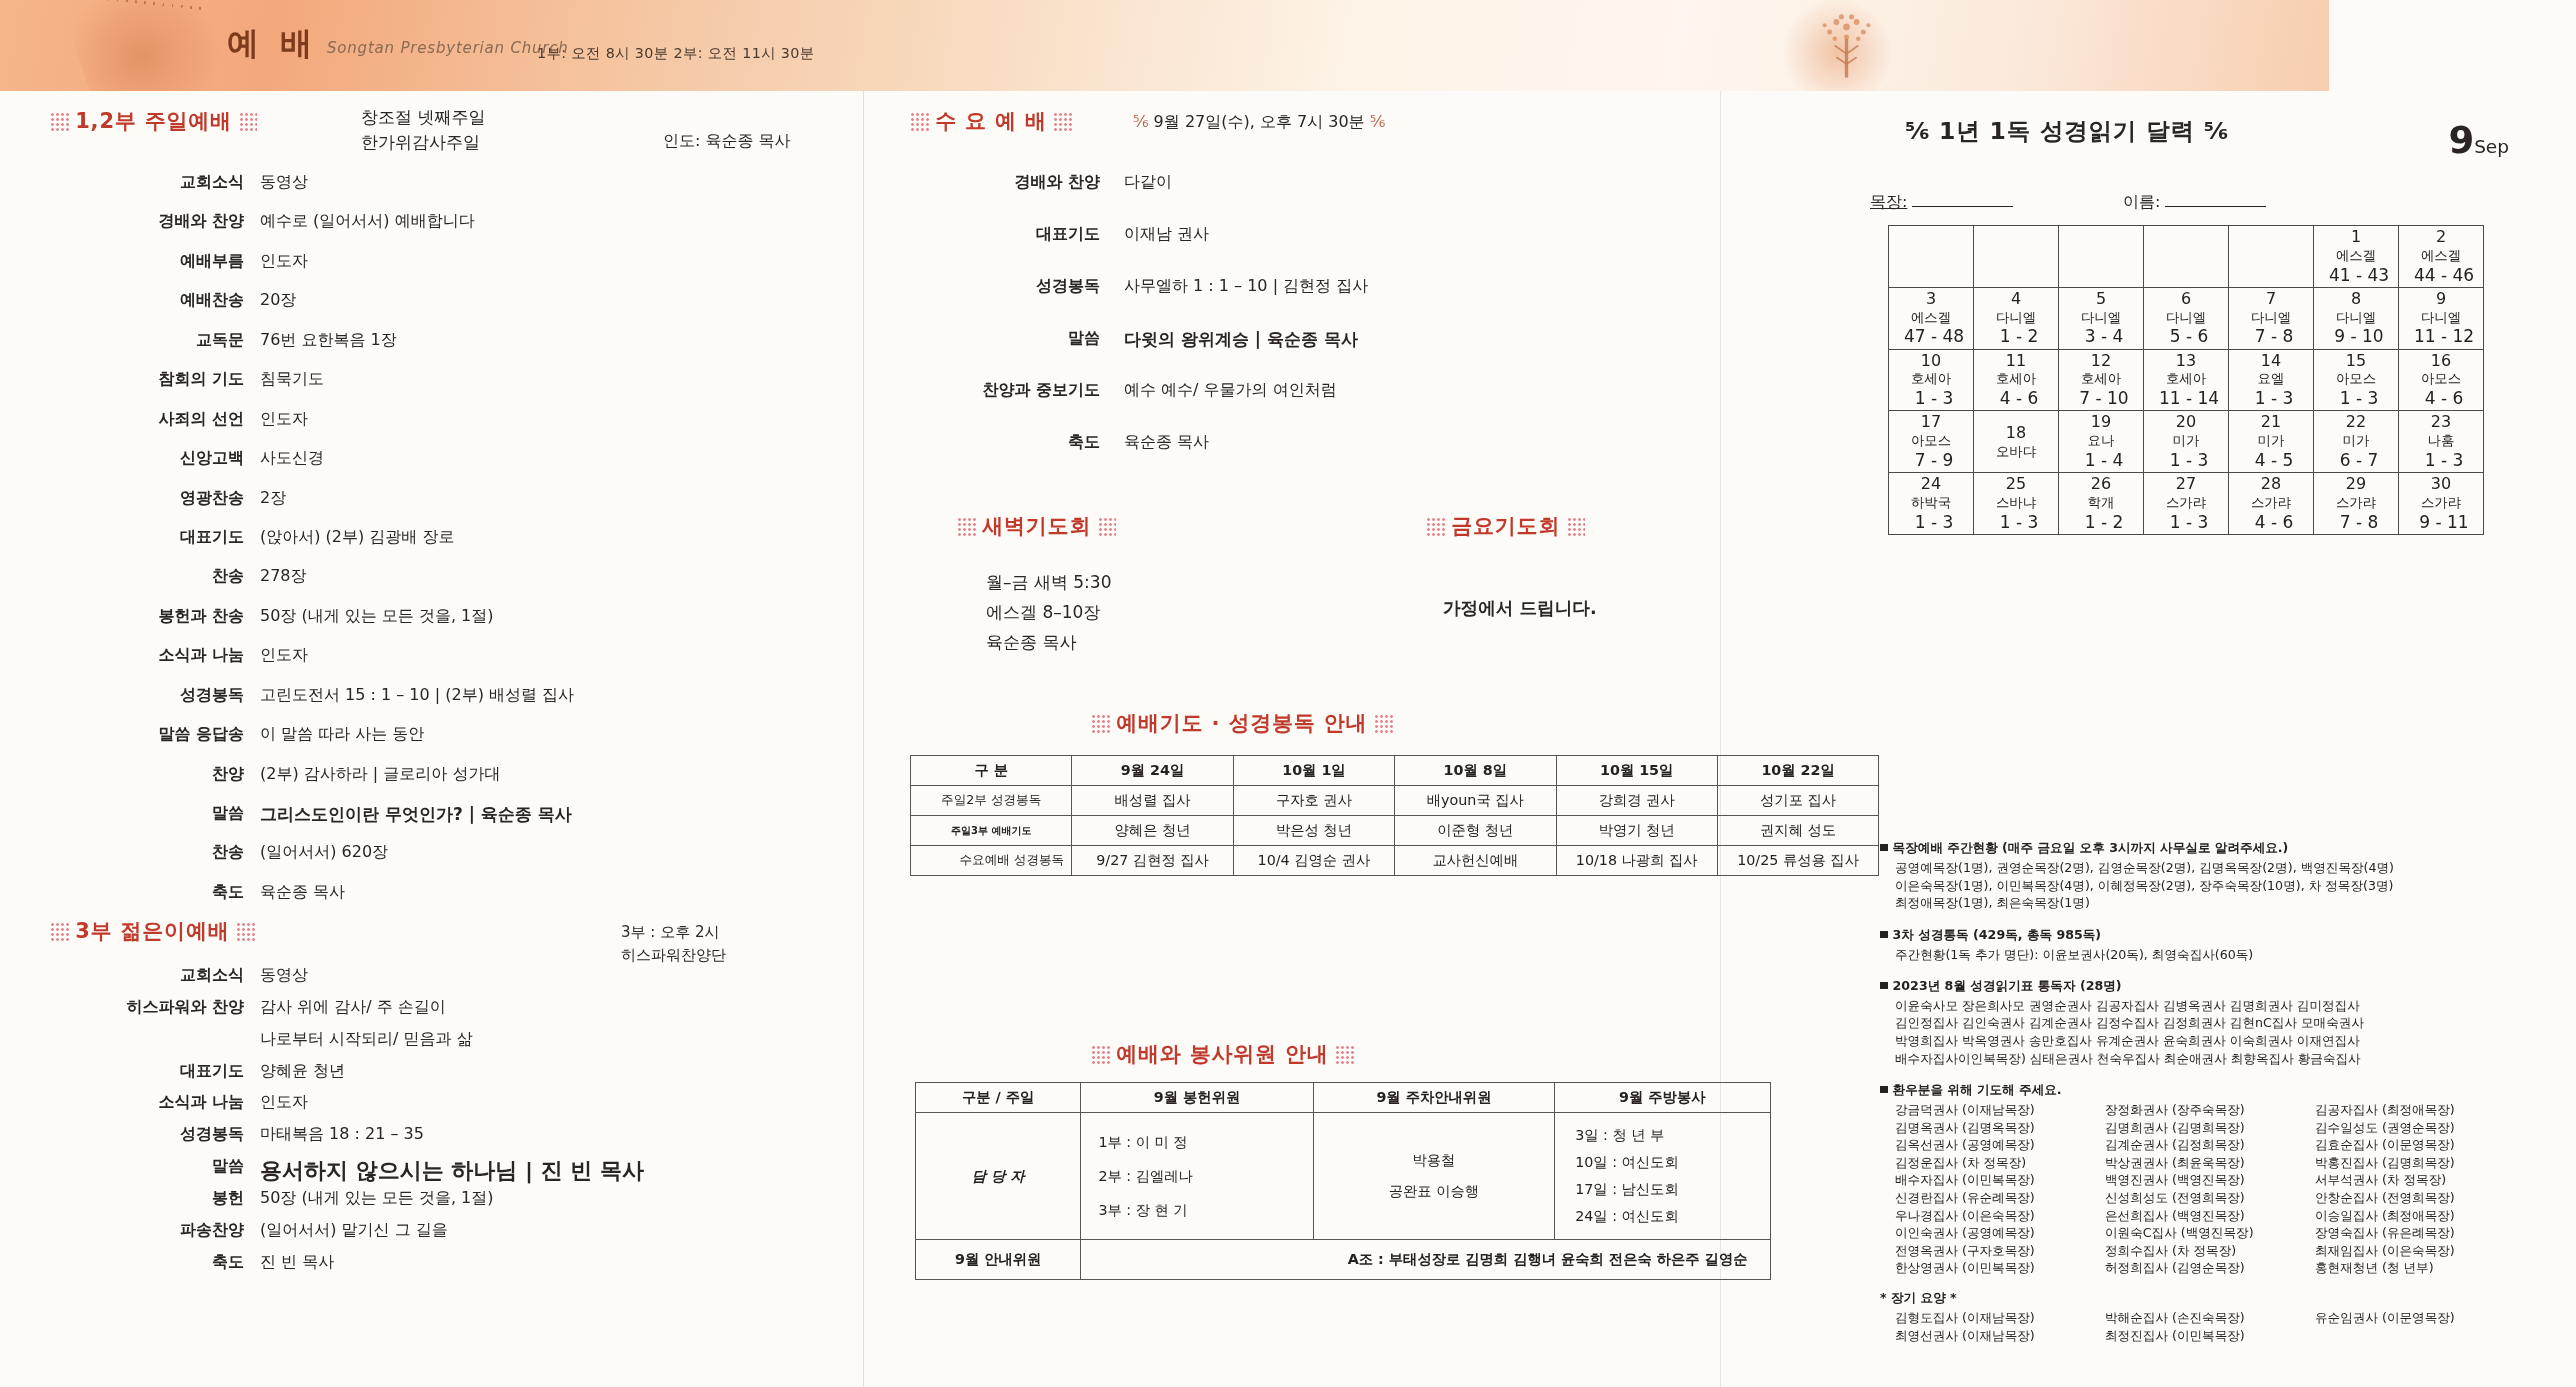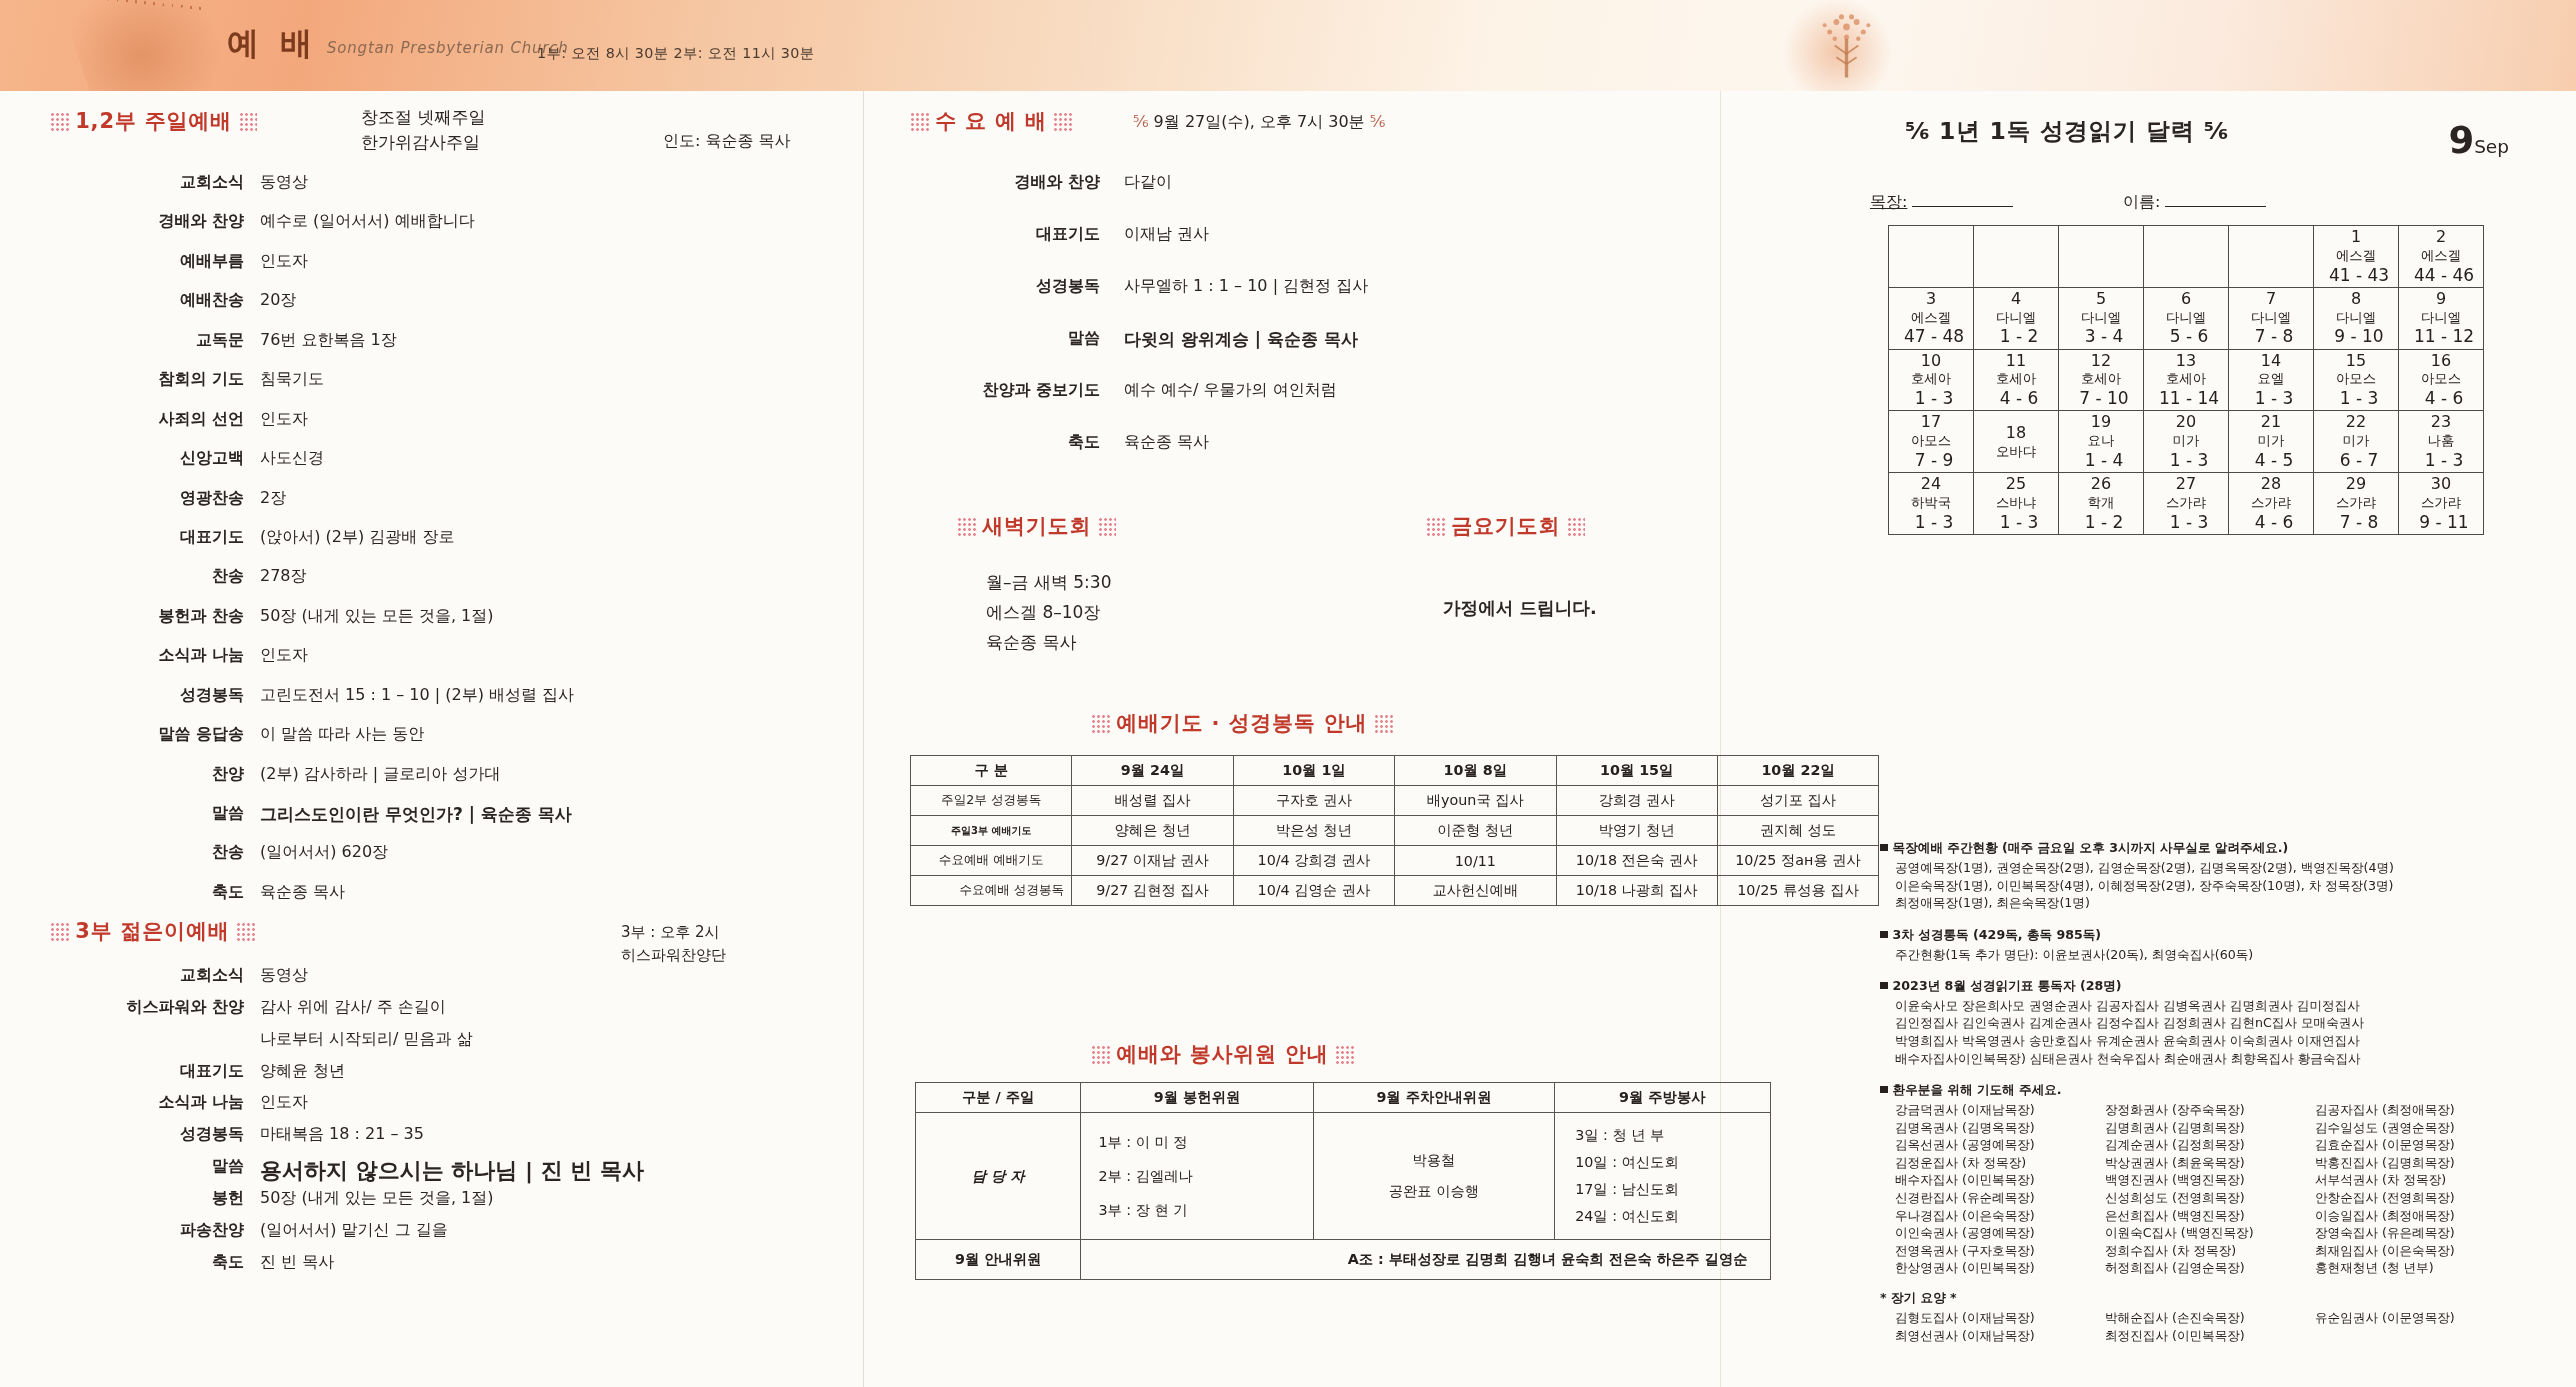--- a/index.html
+++ b/index.html
@@ -6,21 +6,21 @@
   body{
     width:2576px;height:1387px;
     background:#fdfbf7;
     font-family:"DejaVu Sans","Liberation Sans",sans-serif;
     color:#231f20;
     overflow:hidden;
     position:relative;
   }
   
   .banner{
-    position:absolute;left:0;top:0;width:2576px;height:91px;
+    position:absolute;left:0;top:0;width:2329px;height:91px;
     background:linear-gradient(100deg,#f6b58a 0%,#f3a87c 12%,#f5c49f 26%,#f8dcc2 42%,#fdf3e7 58%,#fdf7ef 72%,#fbeadd 86%,#f7cdae 100%);
     overflow:hidden;
   }
   .banner .leafL{
     position:absolute;left:76px;top:-34px;width:151px;height:143px;
     background:radial-gradient(ellipse at 40% 60%,rgba(214,126,80,.55),rgba(214,126,80,0) 62%);
     transform:rotate(-18deg);
   }
   .banner .leafL:before{
     content:"";position:absolute;left:15px;top:34px;width:126px;height:3.4px;
@@ -283,28 +283,20 @@
       </tr>
       <tr>
         <td style="font-size: 10px; font-weight: bold;">주일3부 예배기도</td>
         <td>양혜은 청년</td>
         <td>박은성 청년</td>
         <td>이준형 청년</td>
         <td>박영기 청년</td>
         <td>권지혜 성도</td>
       </tr>
       <tr>
-        <td style="font-size: 12.6px;">수요예배 예배기도</td>
-        <td>9/27 이재남 권사</td>
-        <td>10/4 강희경 권사</td>
-        <td>10/11</td>
-        <td>10/18 전은숙 권사</td>
-        <td>10/25 정ан용 권사</td>
-      </tr>
-      <tr>
         <td style="font-size: 12.6px; padding-left: 48px;">수요예배 성경봉독</td>
         <td>9/27 김현정 집사</td>
         <td>10/4 김영순 권사</td>
         <td>교사헌신예배</td>
         <td>10/18 나광희 집사</td>
         <td>10/25 류성용 집사</td>
       </tr>
     </tbody>
   </table>
 

